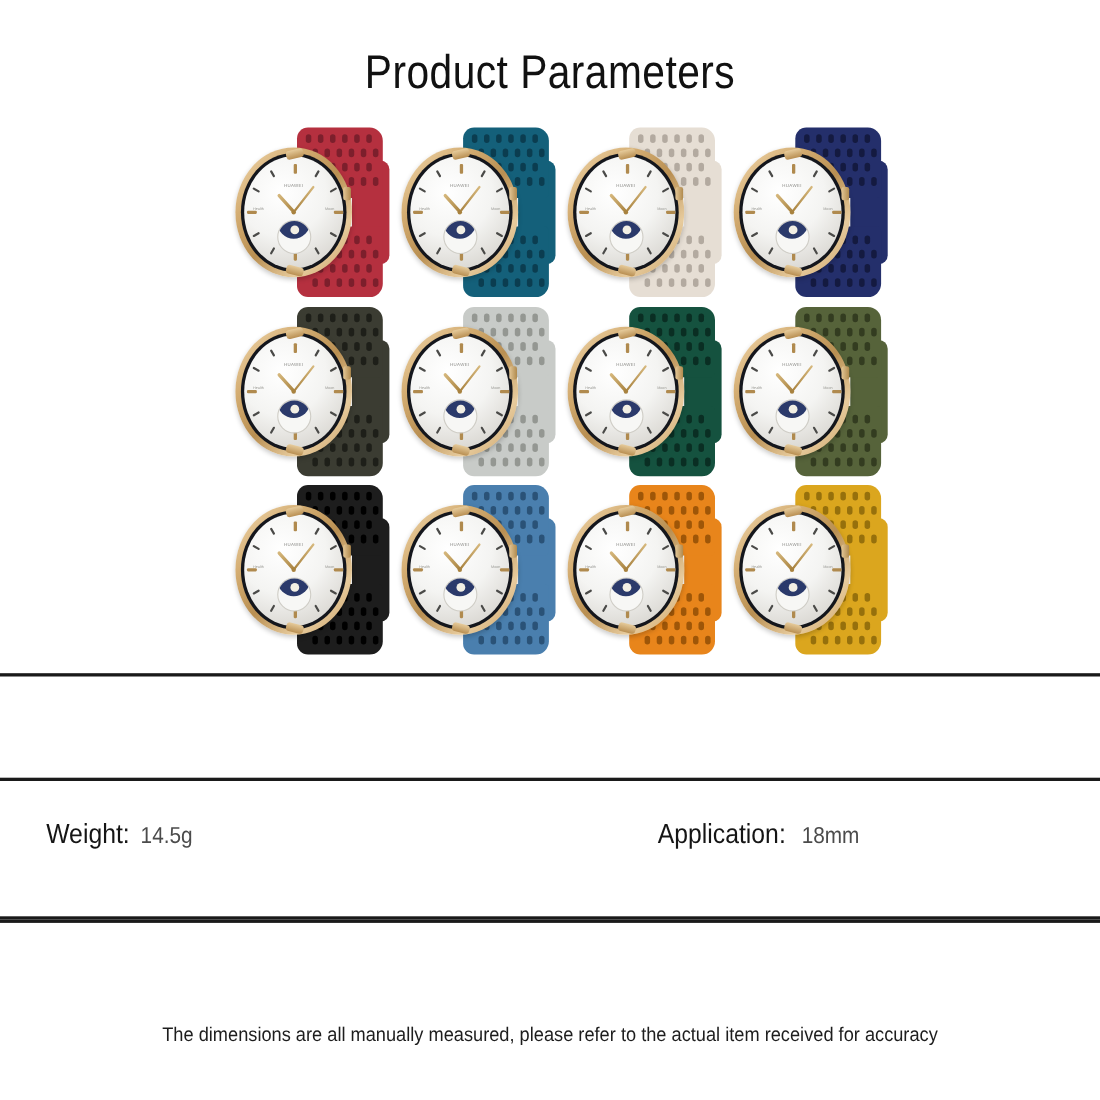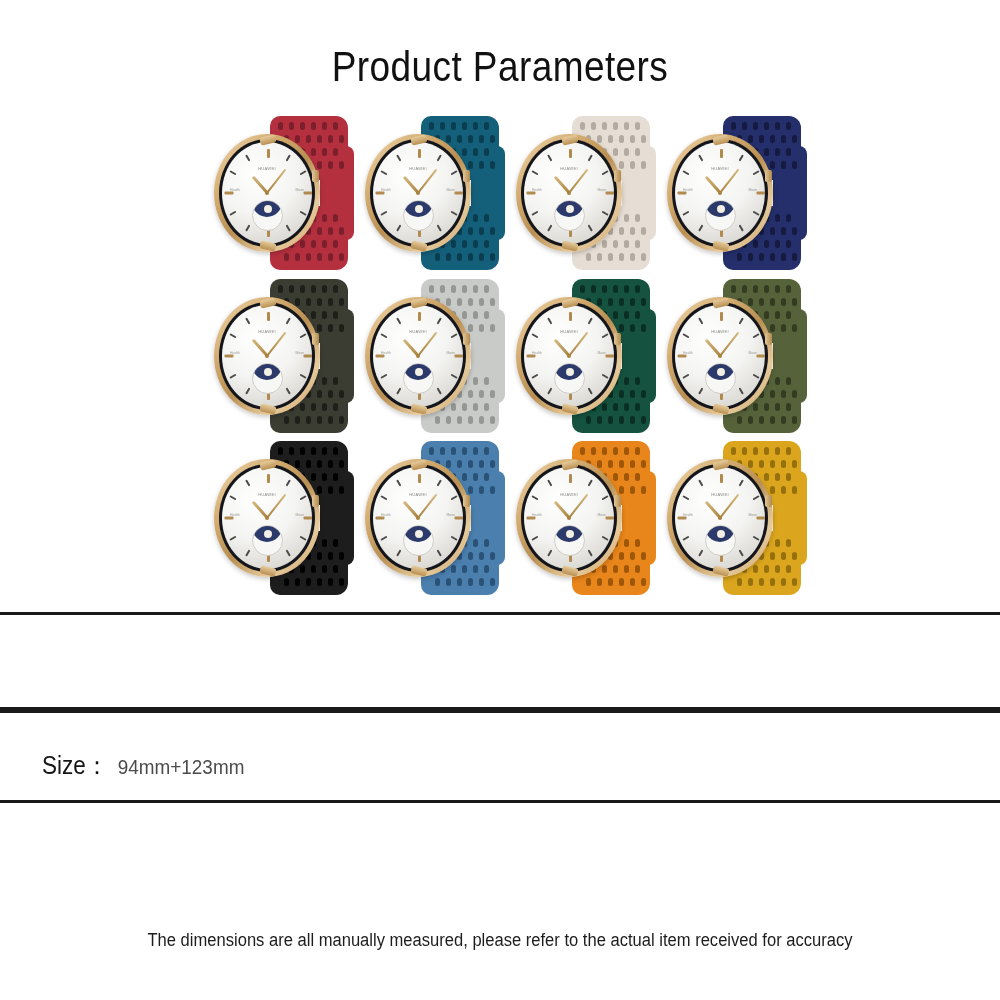--- a/index.html
+++ b/index.html
@@ -1405,27 +1405,31 @@
 
 <div class="spec-table">
 
   <div class="divider"></div>
 
   <div class="spec-row row-name">
   </div>
 
   <div class="divider"></div>
 
-
-  <div class="divider"></div>
-
-  <div class="spec-row row-size">
+  <div class="spec-row row-weight">
     <div class="cell cell-left">
-      <span class="spec-label">Size：</span>
-      <span class="spec-value">94mm+123mm</span>
+      <span class="spec-label">Weight:</span>
+      <span class="spec-value">14.5g</span>
+    </div>
+    <div class="cell cell-right">
+      <span class="spec-label">Application:</span>
+      <span class="spec-value">18mm</span>
     </div>
   </div>
 
   <div class="divider"></div>
 
+
+  <div class="divider"></div>
+
 </div>
 
 <div class="footer-note">The dimensions are all manually measured, please refer to the actual item received for accuracy</div>
 
 </body></html>

